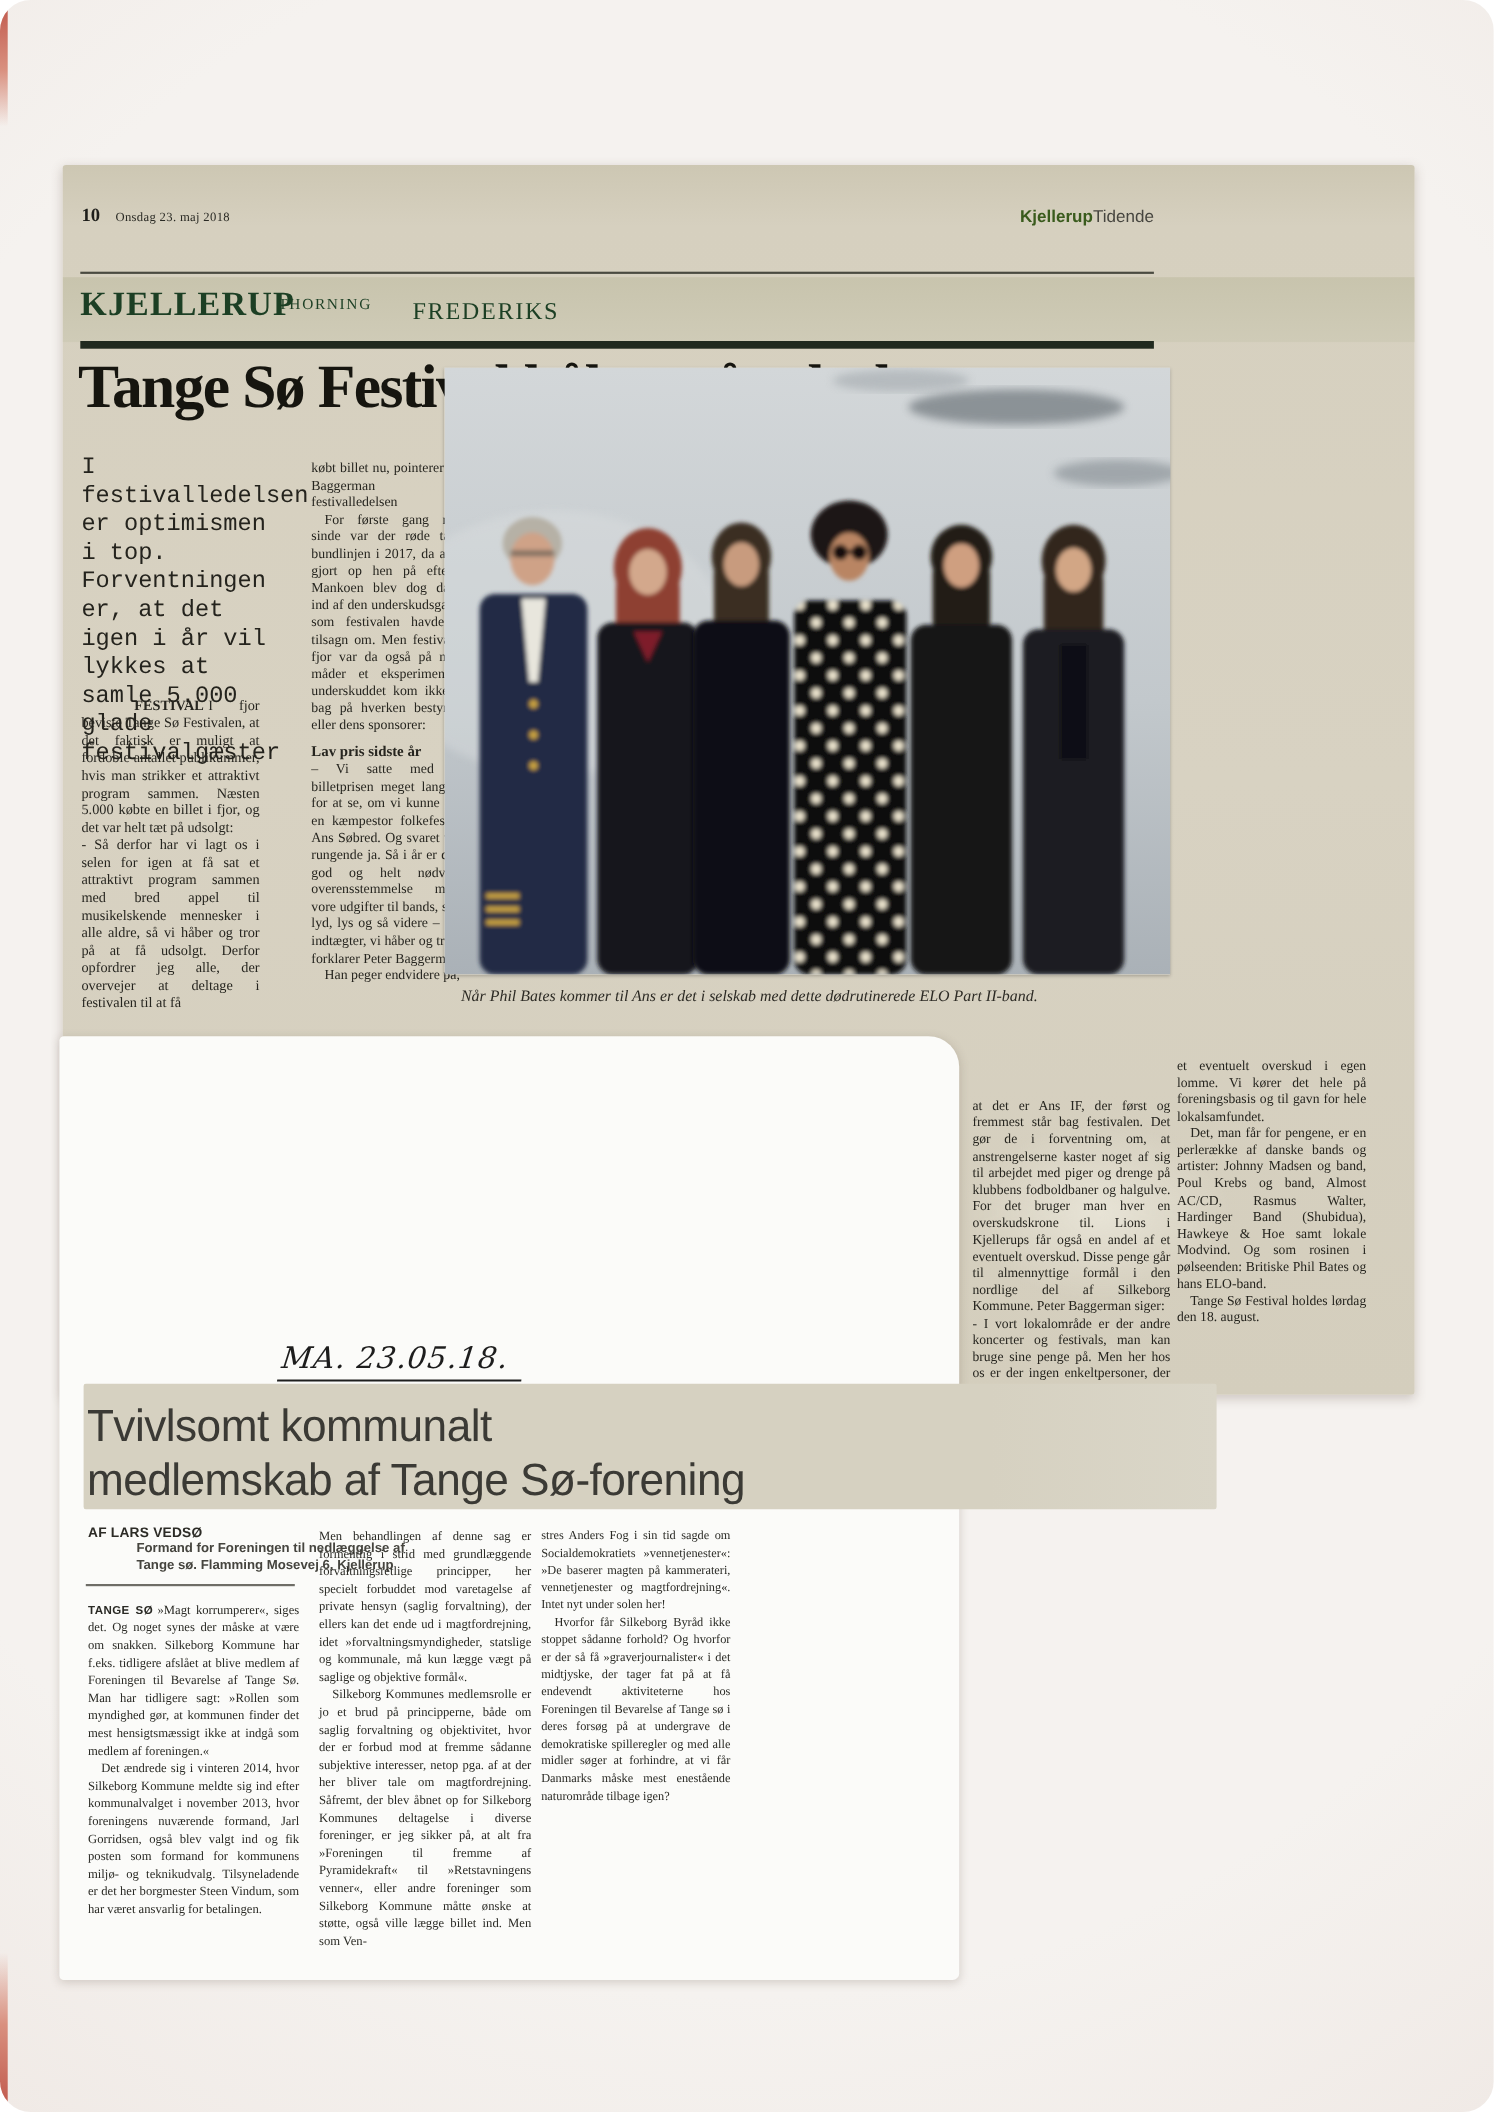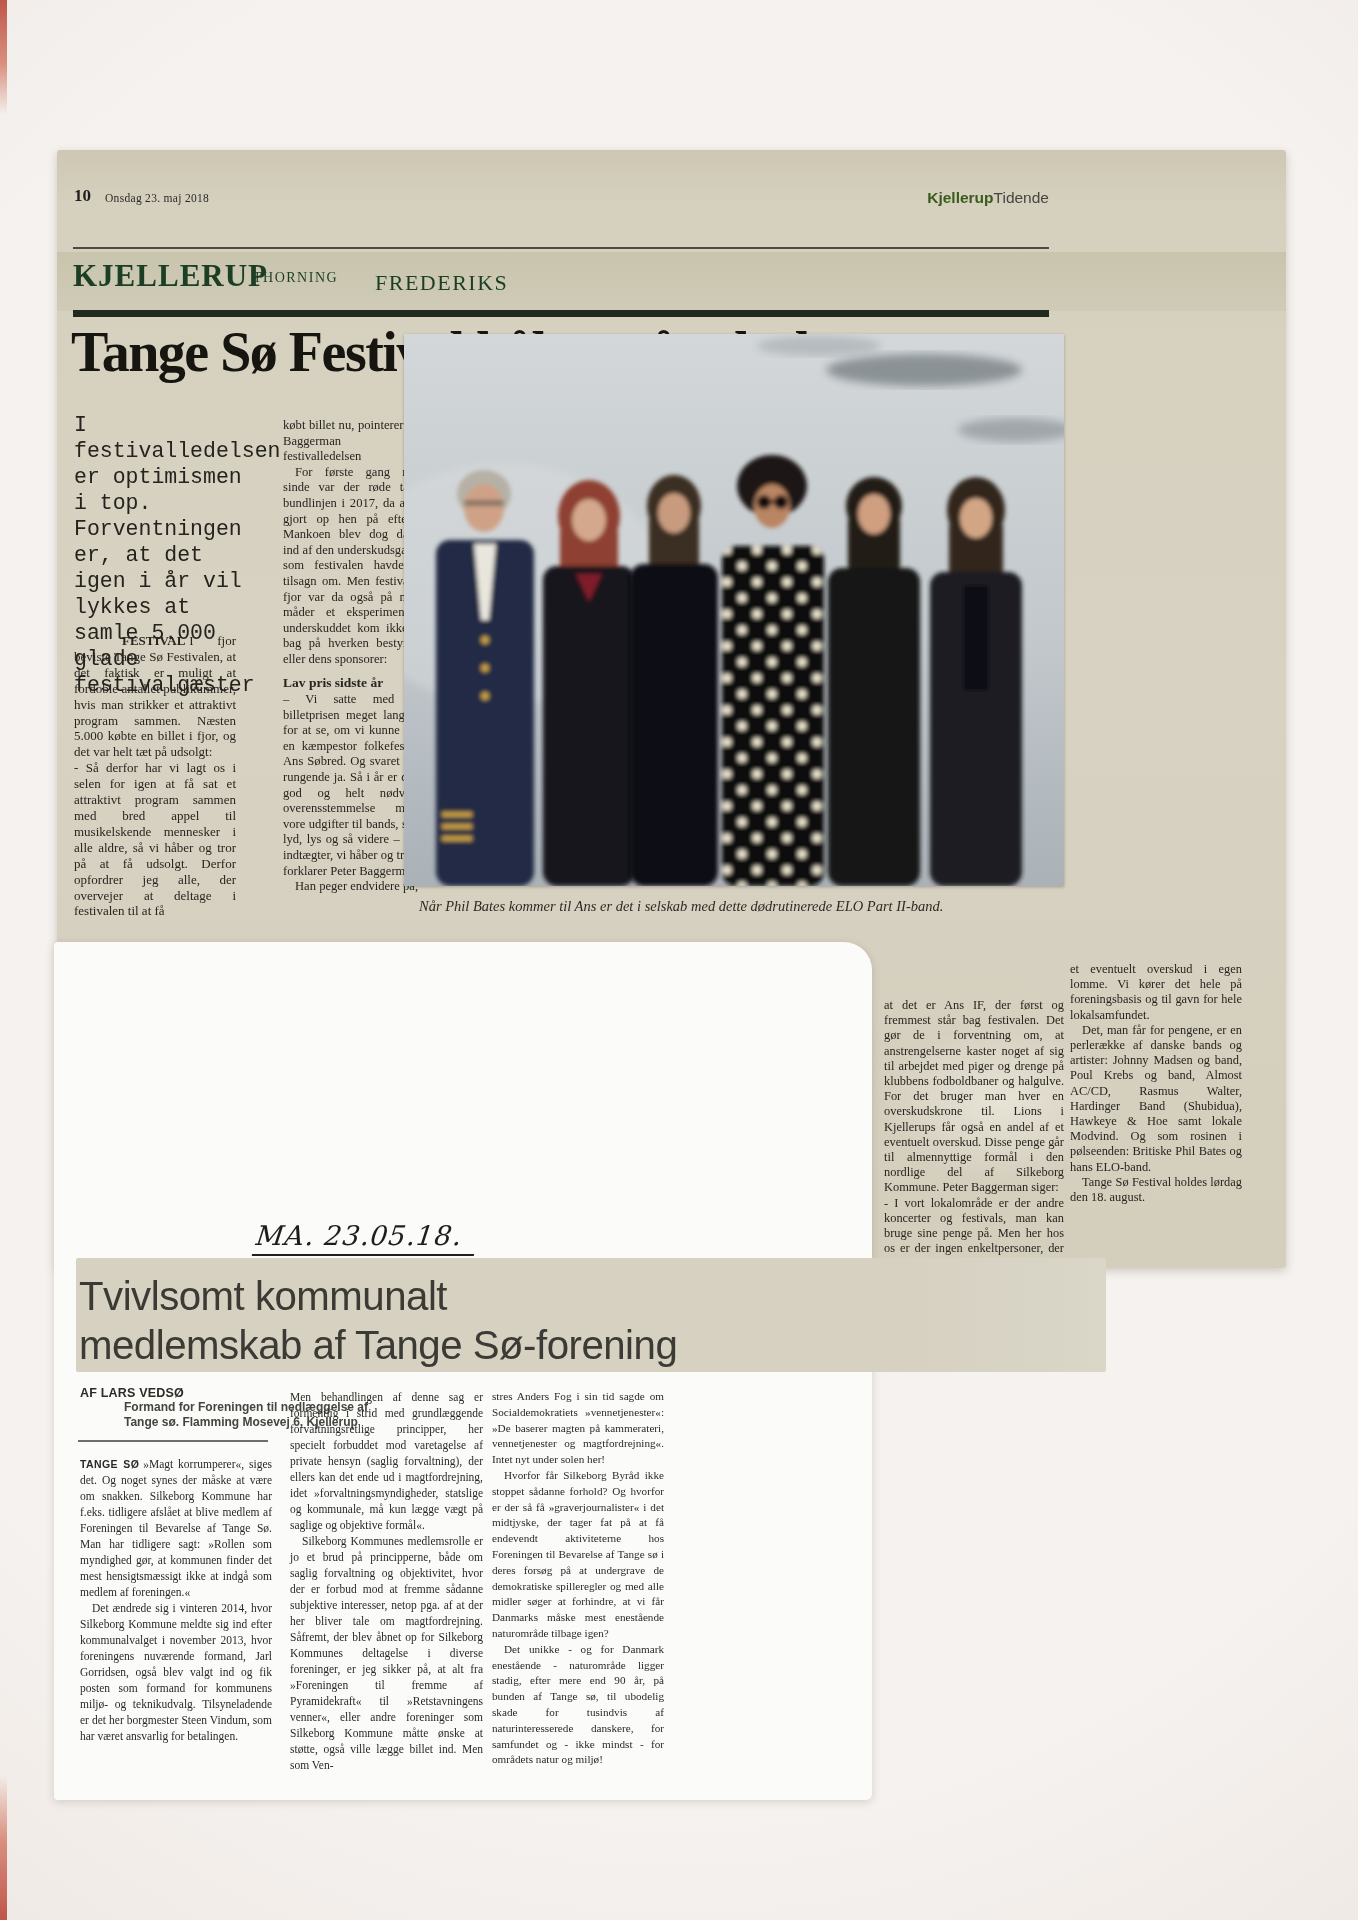--- a/index.html
+++ b/index.html
@@ -1,18 +1,18 @@
 <!DOCTYPE html>
 <html><head>
 <meta charset="utf-8">
 <style>
   html,body{margin:0;padding:0;background:#ffffff;}
   .page{position:relative;width:1358px;height:1920px;overflow:hidden;
         background:radial-gradient(120% 90% at 50% 45%, #f5f2ef 55%, #ece3de 90%, #e5dad5 100%);
-        font-family:"Liberation Serif", serif;}
+        font-family:"Liberation Serif", serif;border-radius:28px;}
   .abs{position:absolute;}
   
   .edge-tl{left:0;top:0;width:7px;height:115px;background:linear-gradient(180deg,#bf564a,#d9907f 55%,rgba(217,144,127,0));}
   .edge-bl{left:0;top:1775px;width:7px;height:145px;background:linear-gradient(0deg,#bf564a,#d9907f 55%,rgba(217,144,127,0));}
 
   
   .clip-top{left:57px;top:150px;width:1229px;height:1118px;overflow:hidden;border-radius:3px;
             background:linear-gradient(180deg,#cdc7b3 0,#d6d0bf 5%,#d8d2c2 50%,#d4cebd 100%);
             box-shadow:0 3px 10px rgba(90,70,60,.25);}
   .clip-top .abs{position:absolute;}
@@ -216,16 +216,15 @@
     <p><span class="kick2">TANGE SØ</span><span>»Magt korrumperer«, siges det. Og noget synes der måske at være om snakken. Silkeborg Kommune har f.eks. tidligere afslået at blive medlem af Foreningen til Bevarelse af Tange Sø. Man har tidligere sagt: »Rollen som myndighed gør, at kommunen finder det mest hensigtsmæssigt ikke at indgå som medlem af foreningen.«</span></p>
     <p class="indent">Det ændrede sig i vinteren 2014, hvor Silkeborg Kommune meldte sig ind efter kommunalvalget i november 2013, hvor foreningens nuværende formand, Jarl Gorridsen, også blev valgt ind og fik posten som formand for kommunens miljø- og teknikudvalg. Tilsyneladende er det her borgmester Steen Vindum, som har været ansvarlig for betalingen.</p>
   </div>
   <div class="abs bcol bcol2">
     <p>Men behandlingen af denne sag er formentlig i strid med grundlæggende forvaltningsretlige principper, her specielt forbuddet mod varetagelse af private hensyn (saglig forvaltning), der ellers kan det ende ud i magtfordrejning, idet »forvaltningsmyndigheder, statslige og kommunale, må kun lægge vægt på saglige og objektive formål«.</p>
     <p class="indent">Silkeborg Kommunes medlemsrolle er jo et brud på principperne, både om saglig forvaltning og objektivitet, hvor der er forbud mod at fremme sådanne subjektive interesser, netop pga. af at der her bliver tale om magtfordrejning. Såfremt, der blev åbnet op for Silkeborg Kommunes deltagelse i diverse foreninger, er jeg sikker på, at alt fra »Foreningen til fremme af Pyramidekraft« til »Retstavningens venner«, eller andre foreninger som Silkeborg Kommune måtte ønske at støtte, også ville lægge billet ind. Men som Ven-</p>
   </div>
   <div class="abs bcol bcol3">
     <p>stres Anders Fog i sin tid sagde om Socialdemokratiets »vennetjenester«: »De baserer magten på kammerateri, vennetjenester og magtfordrejning«. Intet nyt under solen her!</p>
     <p class="indent">Hvorfor får Silkeborg Byråd ikke stoppet sådanne forhold? Og hvorfor er der så få »graverjournalister« i det midtjyske, der tager fat på at få endevendt aktiviteterne hos Foreningen til Bevarelse af Tange sø i deres forsøg på at undergrave de demokratiske spilleregler og med alle midler søger at forhindre, at vi får Danmarks måske mest enestående naturområde tilbage igen?</p>
-    <p class="indent">Det unikke - og for Danmark enestående - naturområde ligger stadig, efter mere end 90 år, på bunden af Tange sø, til ubodelig skade for tusindvis af naturinteresserede danskere, for samfundet og - ikke mindst - for områdets natur og miljø!</p>
   </div>
 
 </div>
 
 </body></html>

